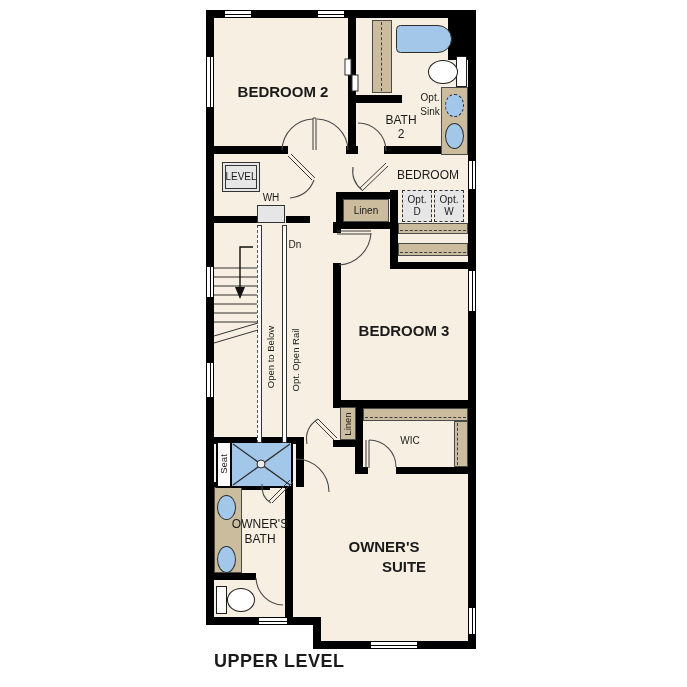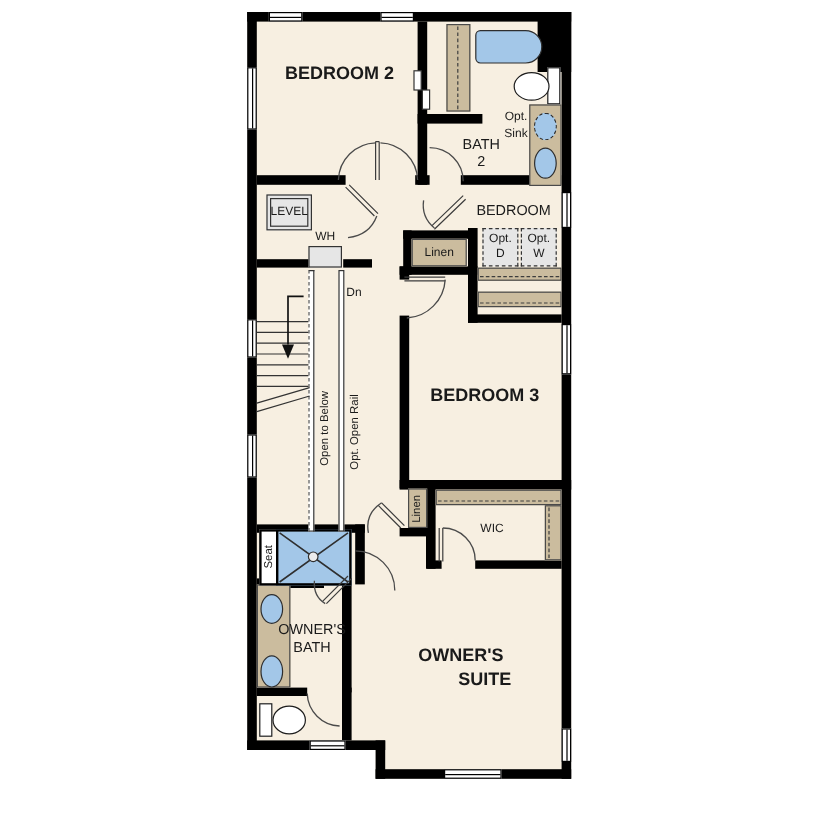--- a/index.html
+++ b/index.html
@@ -158,21 +158,21 @@
       <path d="M256,578 A28,28 0 0 0 283,605"></path>
       <path d="M369,440 A27,27 0 0 1 396,467"></path>
     </g>
 
     <g fill="#fff" stroke="#333" stroke-width="1">
       <rect x="345" y="59" width="6" height="16"></rect>
       <rect x="352" y="75" width="6" height="16"></rect>
     </g>
   </svg>
 
-  <div class="lbl b15" style="left:283px;top:61px;">BEDROOM 2</div>
+  <div class="lbl b15" style="left:283px;top:91px;">BEDROOM 2</div>
   <div class="lbl b12" style="left:401px;top:120px;">BATH</div>
   <div class="lbl b12" style="left:401px;top:134px;">2</div>
   <div class="lbl s10" style="left:430px;top:98px;">Opt.</div>
   <div class="lbl s10" style="left:430px;top:112px;">Sink</div>
   <div class="lbl b12" style="left:428px;top:175px;">BEDROOM</div>
   <div class="lbl s10" style="left:417px;top:200px;">Opt.</div>
   <div class="lbl s10" style="left:417px;top:212px;">D</div>
   <div class="lbl s10" style="left:449px;top:200px;">Opt.</div>
   <div class="lbl s10" style="left:449px;top:212px;">W</div>
   <div class="lbl s10" style="left:366px;top:211px;">Linen</div>
@@ -183,13 +183,14 @@
   <div class="lbl s9 rot" style="left:296px;top:360px;">Opt. Open Rail</div>
   <div class="lbl b15" style="left:404px;top:330px;text-align:right;">BEDROOM 3</div>
   <div class="lbl s9 rot" style="left:348px;top:424px;">Linen</div>
   <div class="lbl s10" style="left:410px;top:441px;">WIC</div>
   <div class="lbl s9 rot" style="left:224px;top:464px;">Seat</div>
   <div class="lbl b12" style="left:260px;top:524px;">OWNER'S</div>
   <div class="lbl b12" style="left:260px;top:539px;">BATH</div>
   <div class="lbl b15" style="left:384px;top:546px;">OWNER'S</div>
   <div class="lbl b15" style="left:404px;top:566px;">SUITE</div>
 
+  <div class="title" style="left:214px;top:651px;">UPPER LEVEL</div>
 </div>
 
 </body></html>

